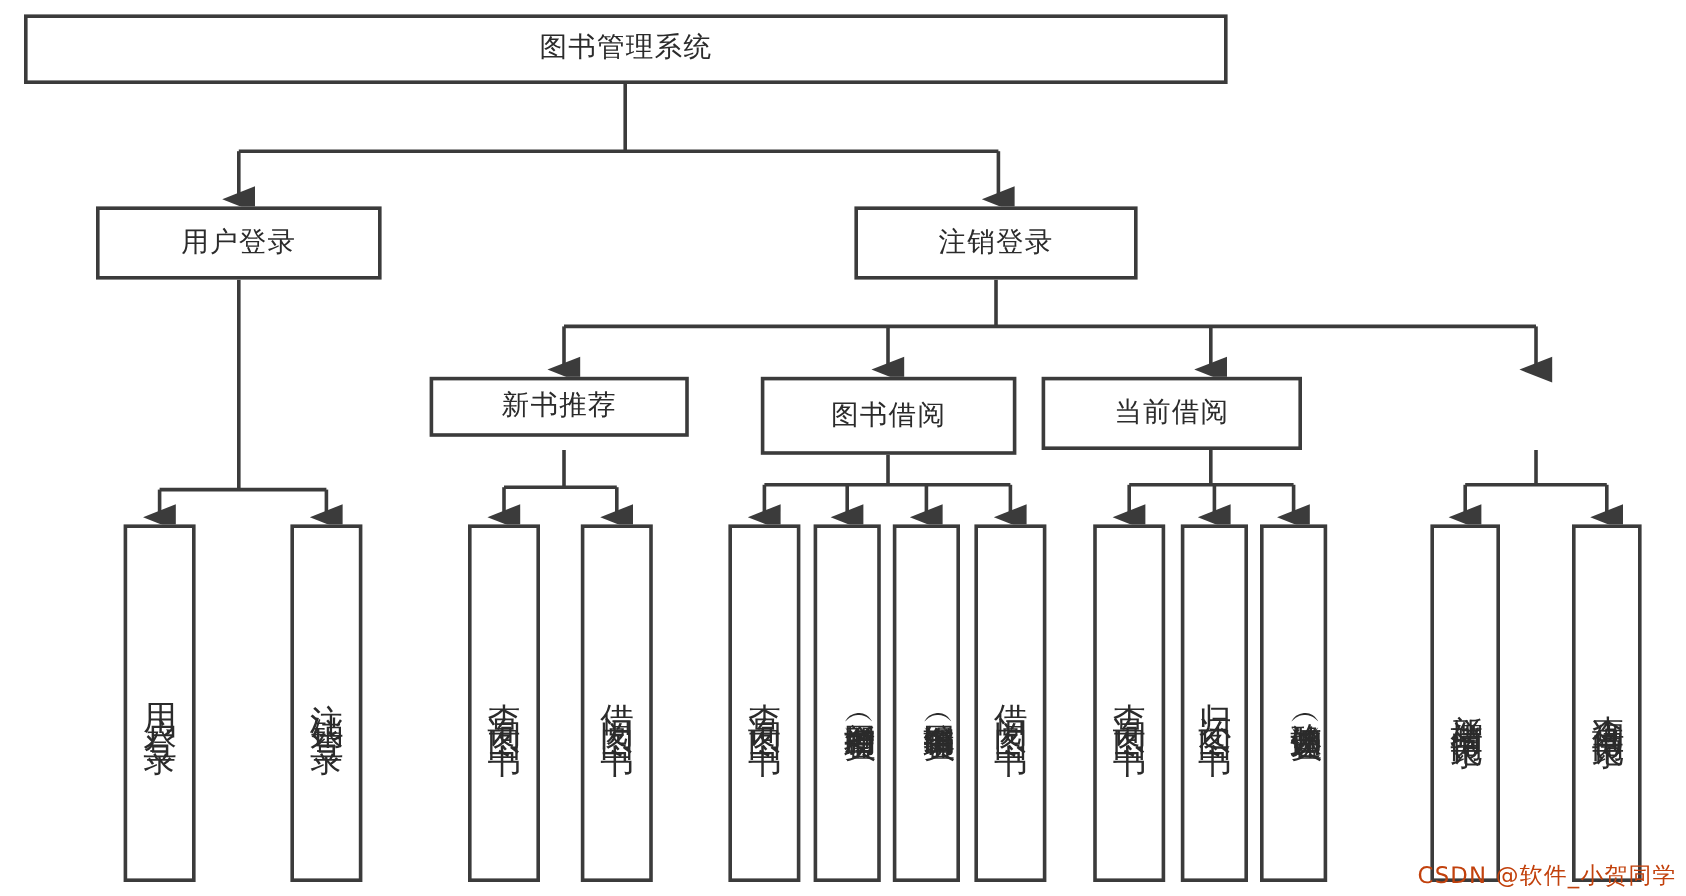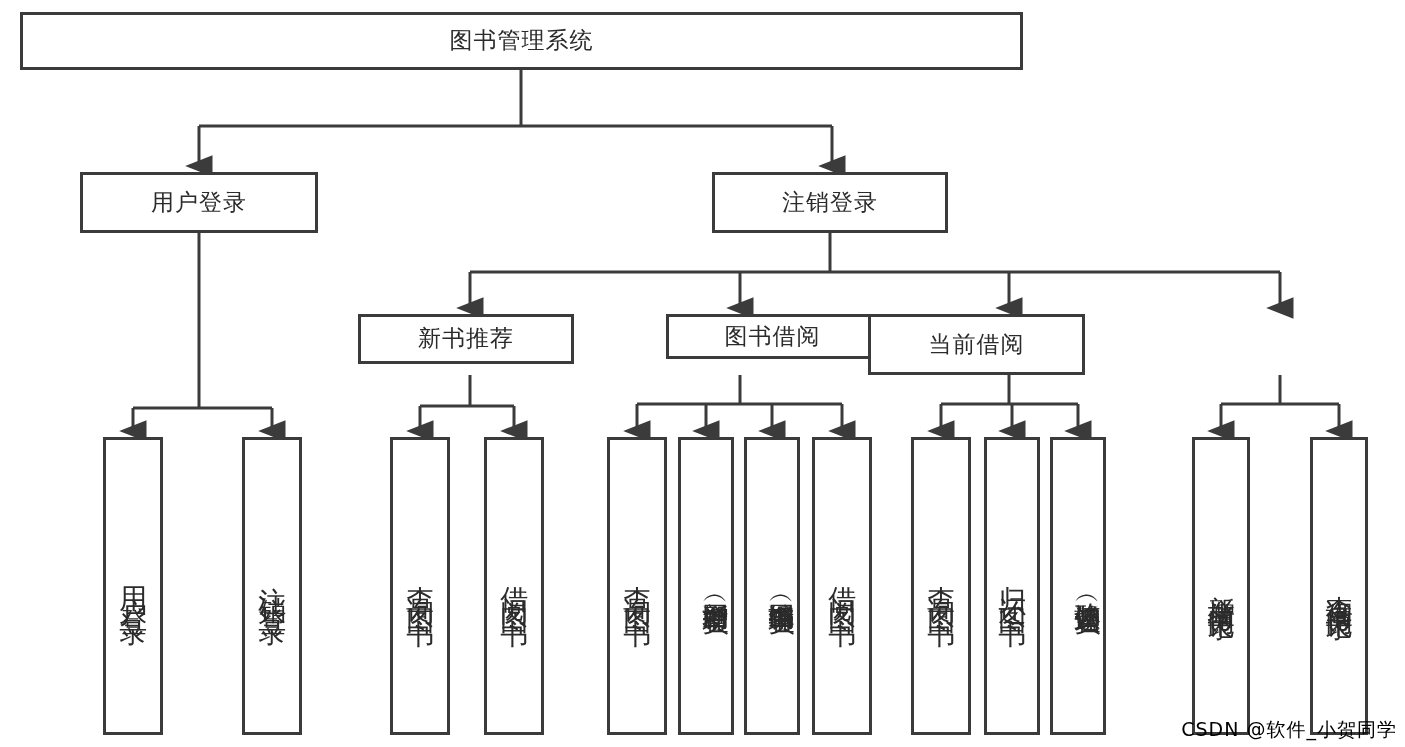--- a/index.html
+++ b/index.html
@@ -57,21 +57,21 @@
     writing-mode: vertical-rl;
     text-orientation: upright;
     white-space: nowrap;
     display: block;
   }
   .watermark {
     position: absolute;
     right: 8px;
     bottom: 4px;
     font-size: 19px;
-    color: #000000;
+    color: #c2410c;
     letter-spacing: 1px;
     white-space: nowrap;
   }
 </style>
 </head>
 <body>
 
 <div id="diagram-root">
 
   <svg class="connectors" viewBox="0 0 1405 747" xmlns="http://www.w3.org/2000/svg">
@@ -131,21 +131,21 @@
   <div class="node horiz" id="n-l1-0" style="left: 80px; top: 172px; width: 238px; height: 61px;">
     <span>用户登录</span>
   </div>
   <div class="node horiz" id="n-l1-1" style="left: 712px; top: 172px; width: 236px; height: 61px;">
     <span>注销登录</span>
   </div>
 
   <div class="node horiz" id="n-l2-0" style="left: 358px; top: 314px; width: 216px; height: 50px;">
     <span>新书推荐</span>
   </div>
-  <div class="node horiz" id="n-l2-1" style="left: 634px; top: 314px; width: 213px; height: 45px; margin-left: 32px;">
+  <div class="node horiz" id="n-l2-1" style="left: 634px; top: 314px; width: 213px; height: 65px;">
     <span>图书借阅</span>
   </div>
   <div class="node horiz" id="n-l2-2" style="left: 868px; top: 314px; width: 217px; height: 61px;">
     <span>当前借阅</span>
   </div>
 
   <div class="node vert" id="n-lf-0" style="left: 103px; top: 437px; width: 60px; height: 298px; align-items: center;">
     <span class="vtext" style="font-size: 28px; letter-spacing: 11px;">用户登录</span>
   </div>
   <div class="node vert" id="n-lf-1" style="left: 242px; top: 437px; width: 60px; height: 298px; align-items: center;">

